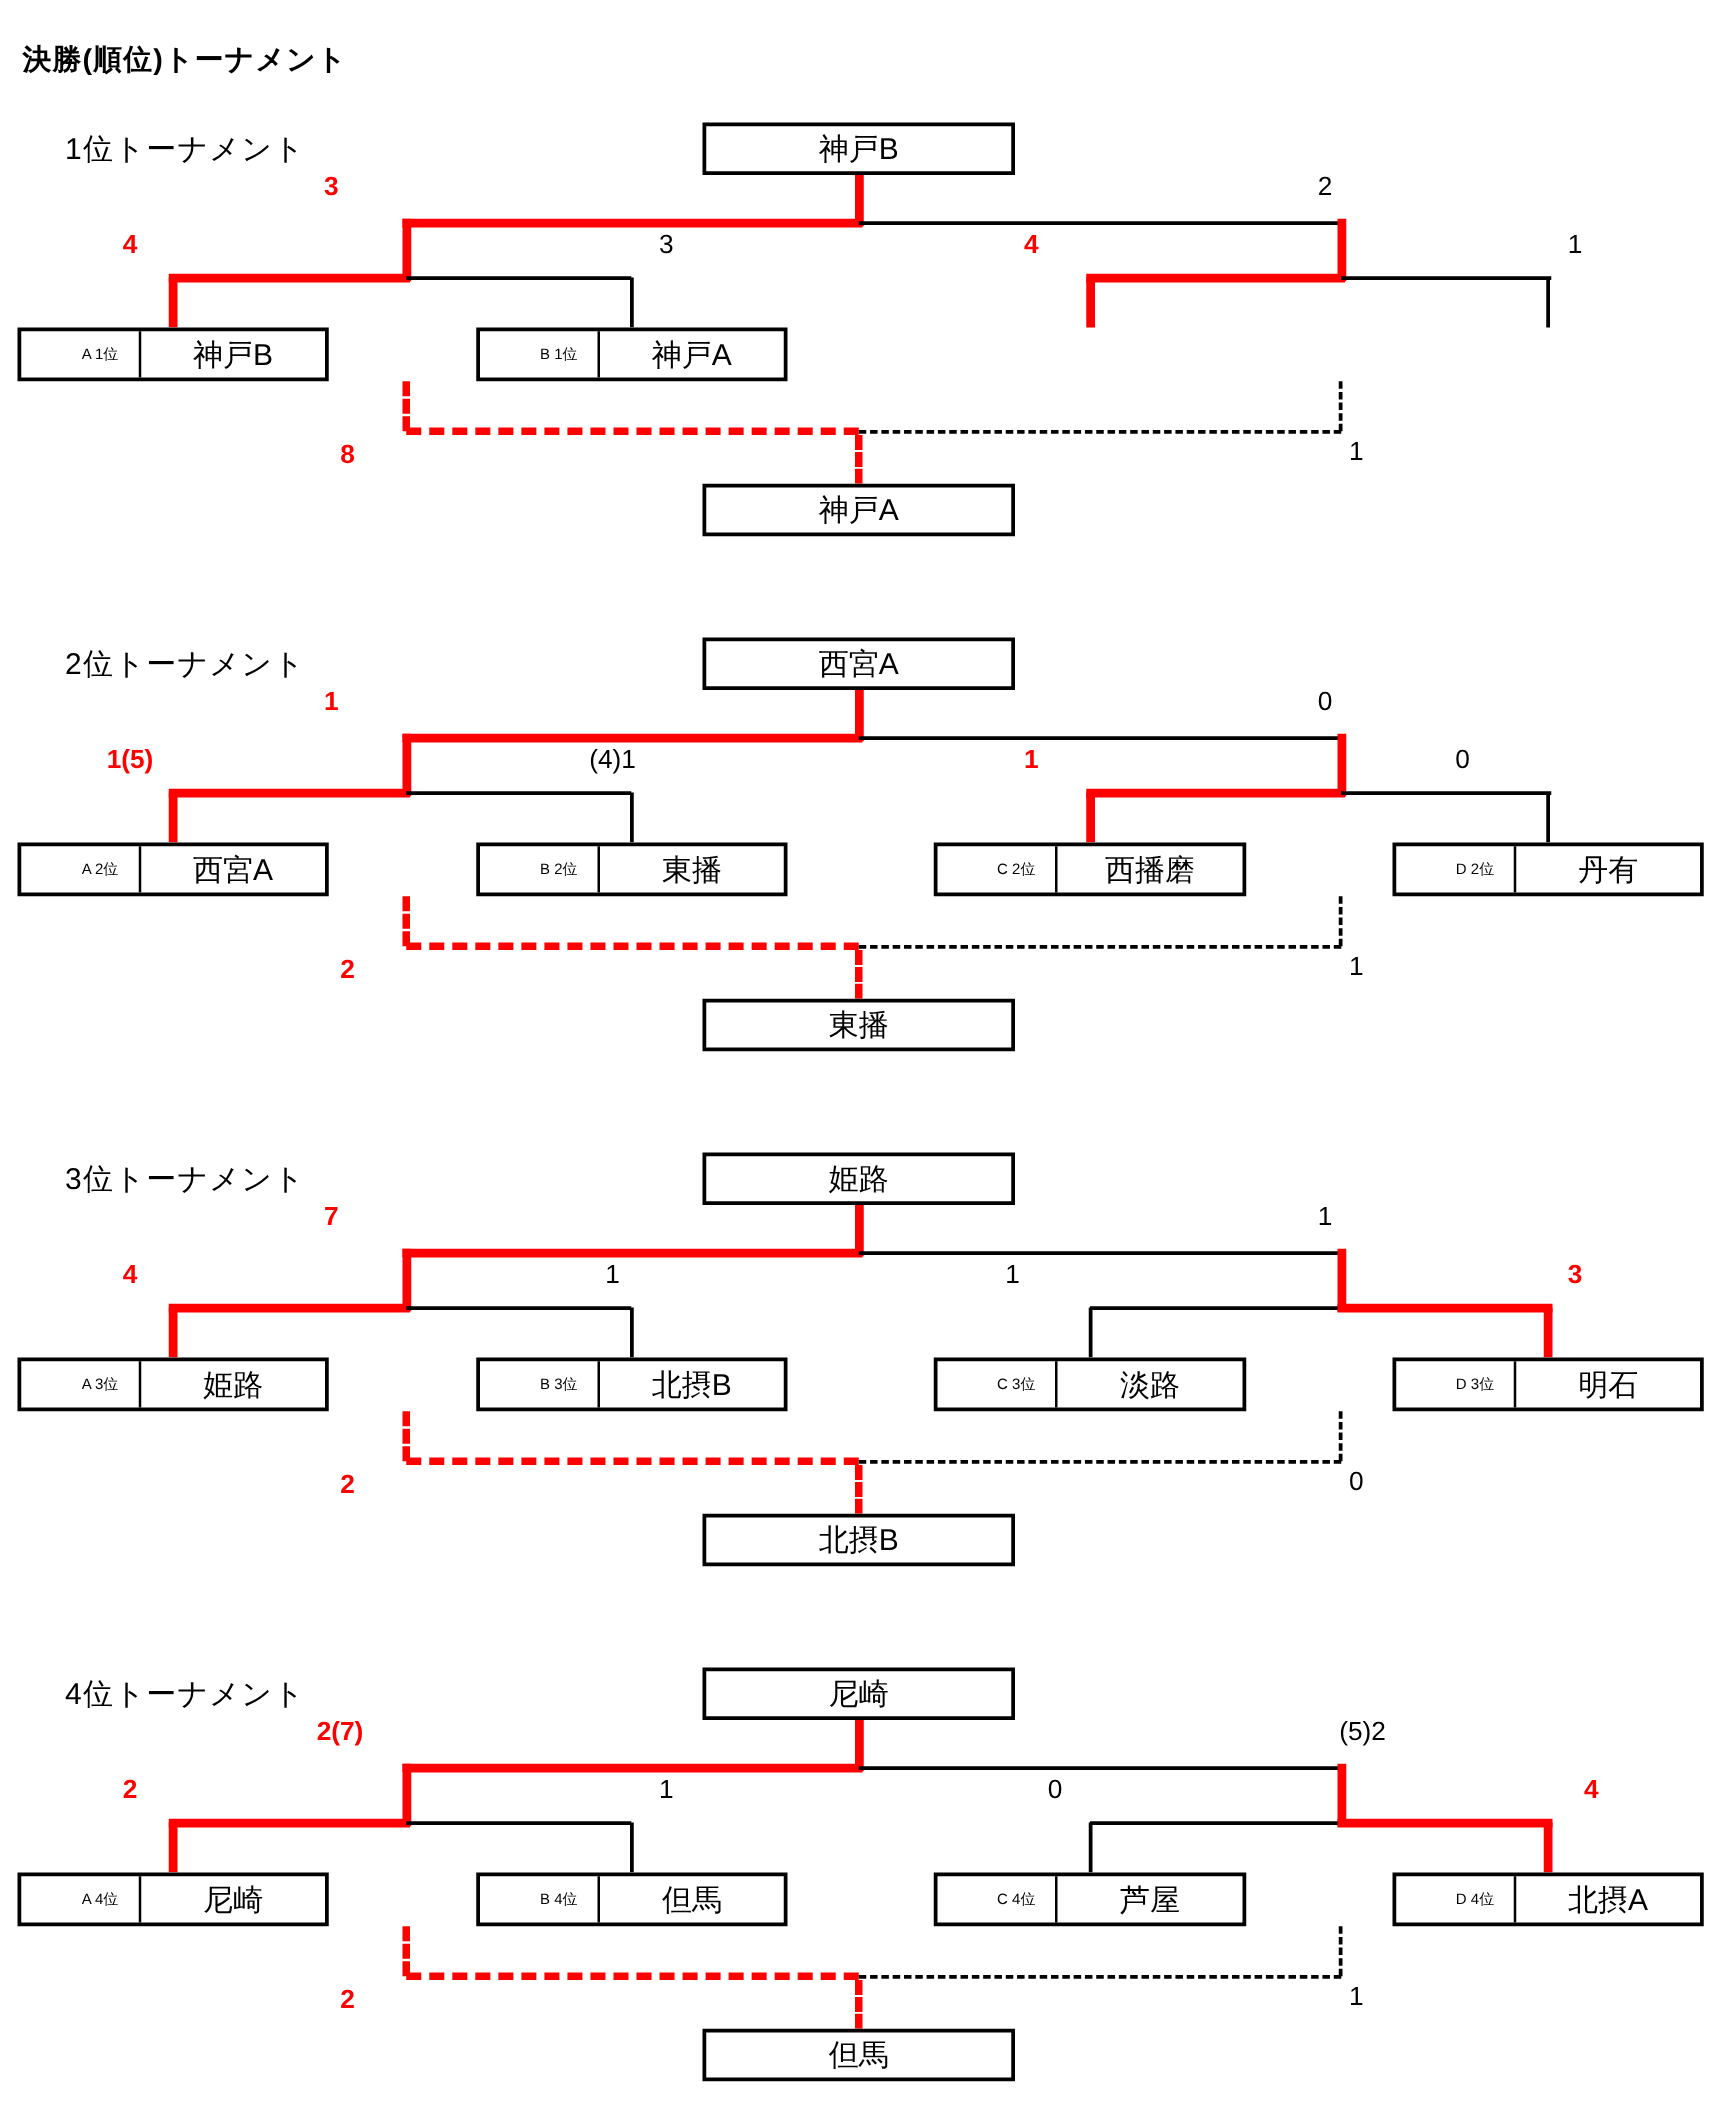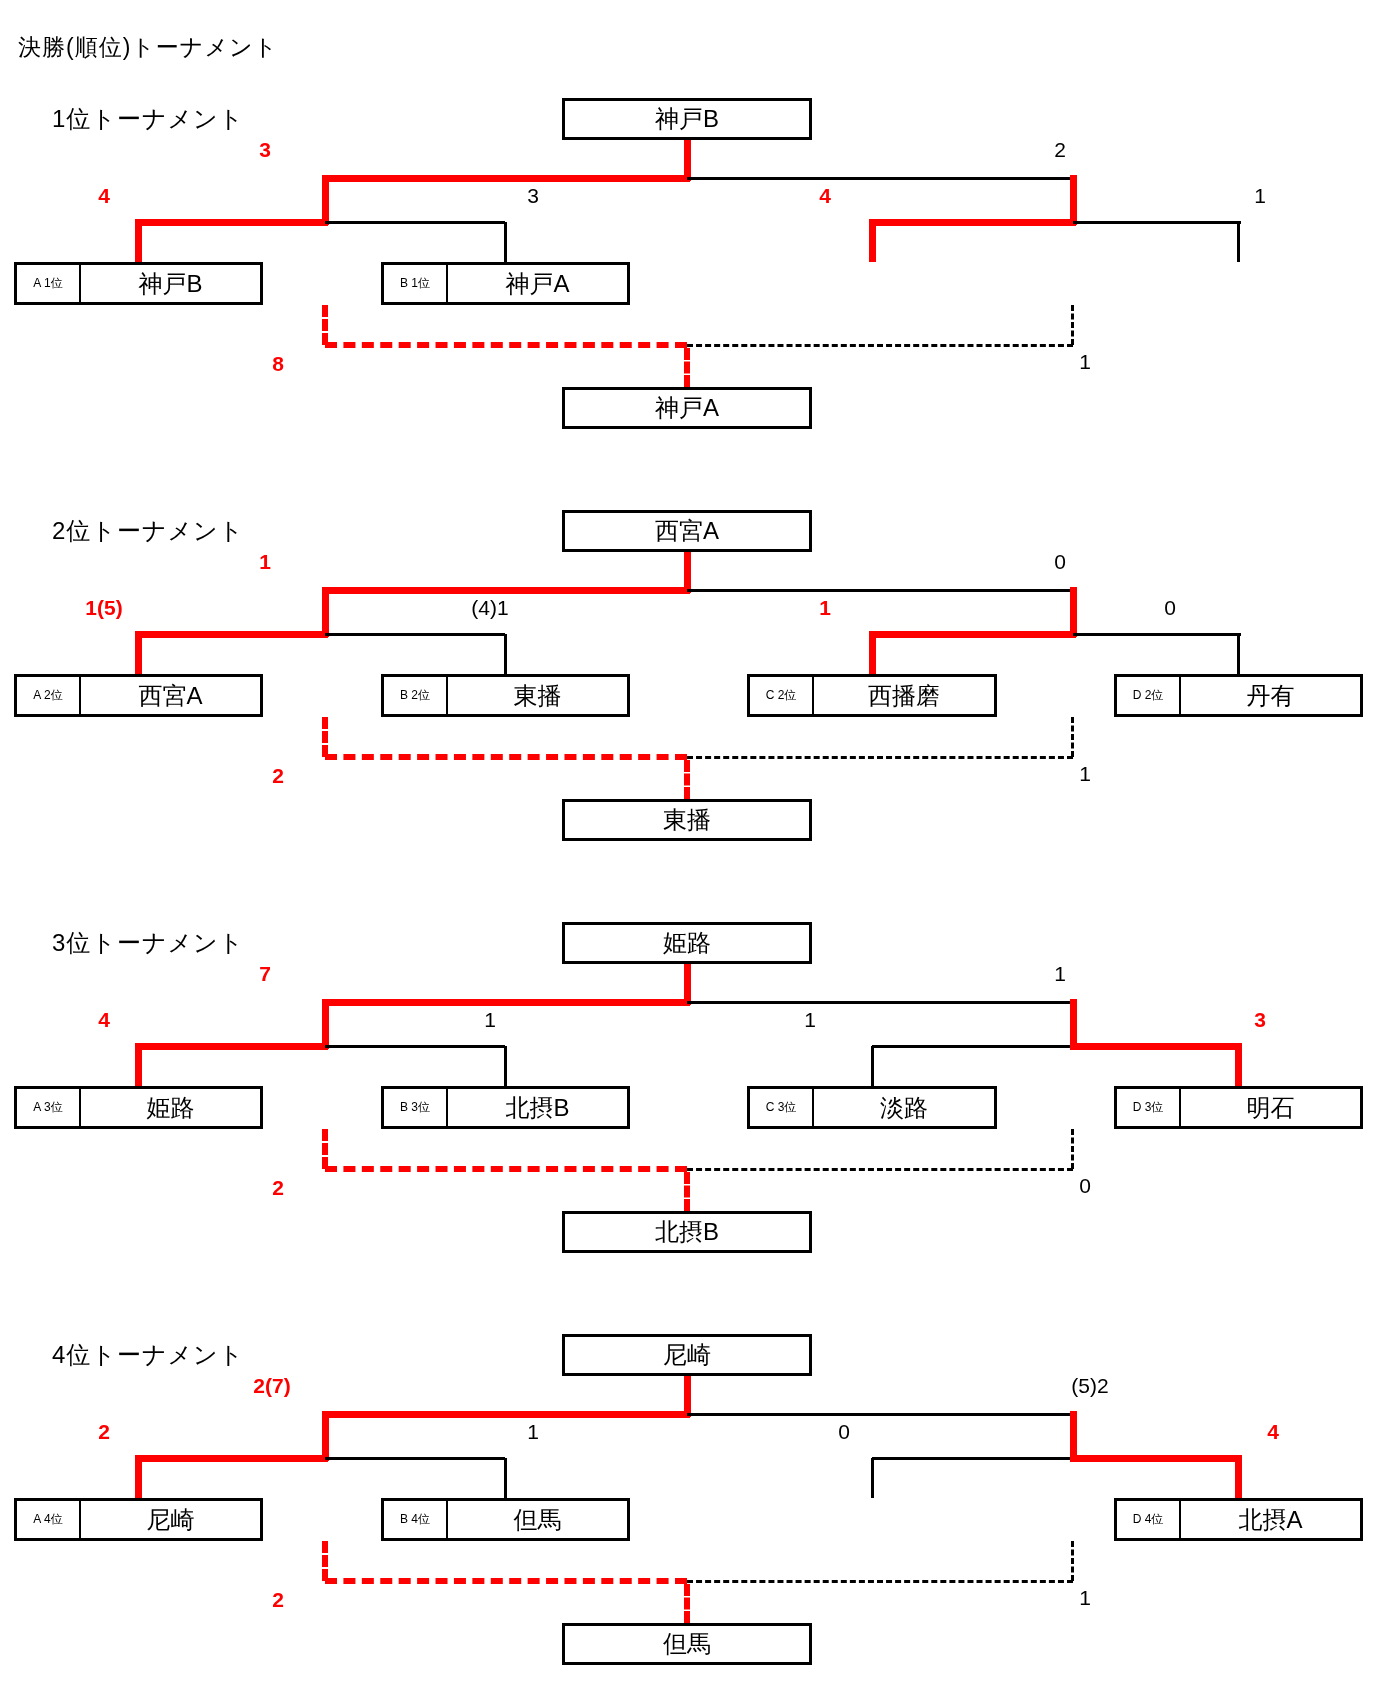--- a/index.html
+++ b/index.html
@@ -1,26 +1,26 @@
 <!DOCTYPE html>
 <html><head>
 <meta charset="utf-8">
 <style>
   html,body{margin:0;padding:0;background:#fff;}
   body{width:1384px;height:1698px;position:relative;font-family:"Liberation Sans","DejaVu Sans",sans-serif;color:#000;}
-  .page-title{position:absolute;left:18px;top:32px;font-size:23px;font-weight:normal;letter-spacing:1px;}
+  .page-title{position:absolute;left:18px;top:32px;font-size:23px;font-weight:bold;letter-spacing:1px;}
   .bracket{position:absolute;left:0;width:1384px;height:430px;}
   .sec-label{position:absolute;left:52px;top:103px;font-size:24px;letter-spacing:1px;}
   
   .box{position:absolute;border:3px solid #000;background:#fff;box-sizing:border-box;}
   .champ,.third{left:562px;width:250px;height:42px;display:flex;align-items:center;justify-content:center;font-size:24px;}
   .champ{top:98px;}
   .third{top:387px;}
   .team{top:262px;width:249px;height:43px;display:flex;align-items:stretch;}
-  .seed{width:62px;border-right:2px solid #000;display:flex;align-items:center;justify-content:center;font-size:12px;white-space:nowrap;}
+  .seed{width:62px;border-right:2px solid #000;display:flex;align-items:center;justify-content:center;font-size:12px;white-space:nowrap;margin-left:32px;}
   .tname{flex:1;display:flex;align-items:center;justify-content:center;font-size:24px;}
   
   .seg{position:absolute;}
   .hb{height:3px;background:#000;}
   .vb{width:3px;background:#000;}
   .hw{height:7px;background:#f00;}
   .vw{width:7px;background:#f00;}
   .dvr{width:0;border-left:6px dashed #f00;}
   .dhr{height:0;border-top:6px dashed #f00;}
   .dvb{width:0;border-left:3px dashed #000;}
@@ -218,20 +218,24 @@
   <span class="s w" style="left:278px;top:352px">2</span>
   <span class="s l" style="left:1085px;top:350px">1</span>
   <div class="box team" style="left:14px">
       <span class="seed">A 4位</span>
       <span class="tname">尼崎</span>
     </div>
   <div class="box team" style="left:381px">
       <span class="seed">B 4位</span>
       <span class="tname">但馬</span>
     </div>
+  <div class="box team" style="left:747px;width:250px">
+      <span class="seed">C 4位</span>
+      <span class="tname">芦屋</span>
+    </div>
   <div class="box team" style="left:1114px">
       <span class="seed">D 4位</span>
       <span class="tname">北摂A</span>
     </div>
   <div class="box third">
       <span>但馬</span>
     </div>
 </section>
 
 </body></html>

